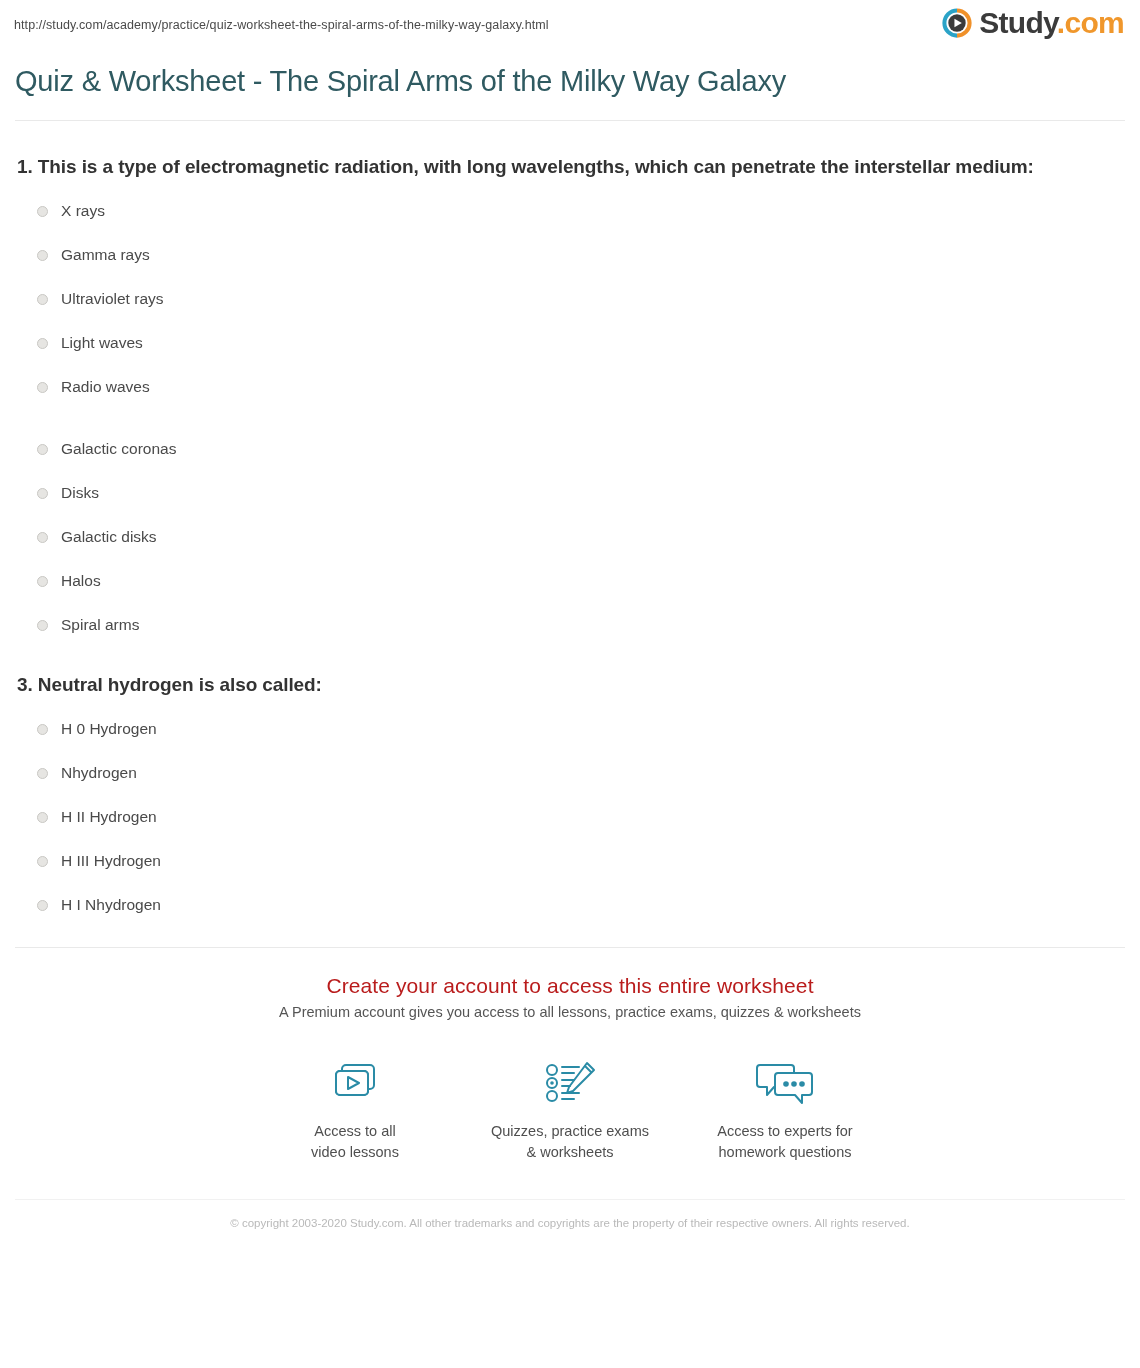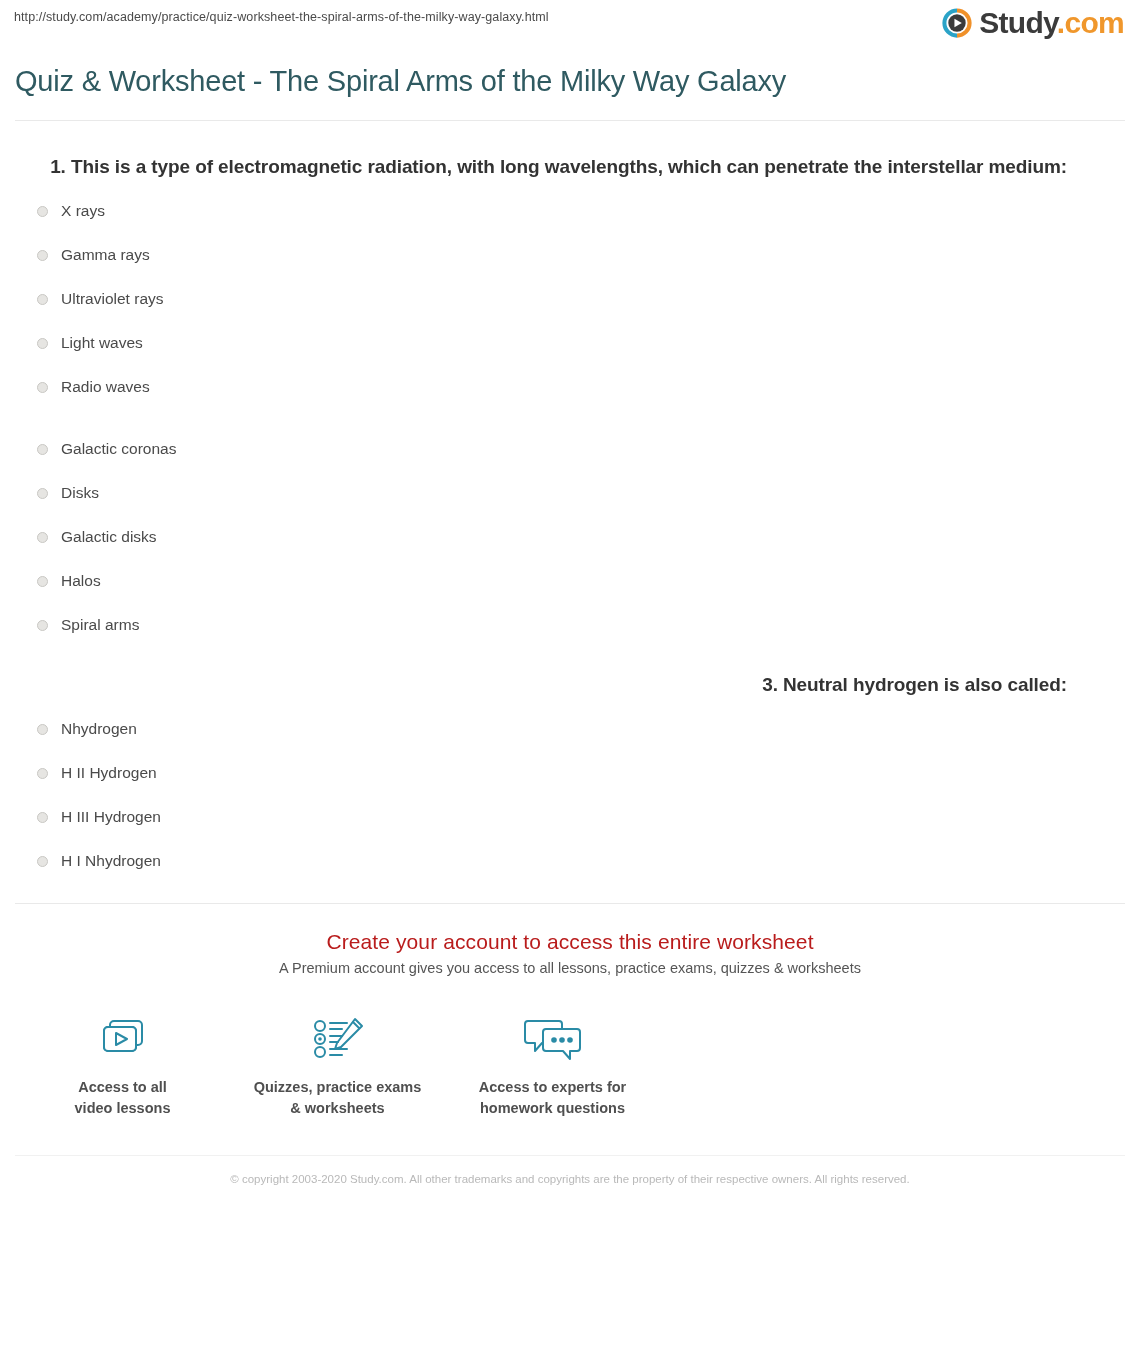--- a/index.html
+++ b/index.html
@@ -18,21 +18,21 @@
   }
 
   
   .print-header {
     position: relative;
     height: 52px;
     padding: 0 14px;
   }
   .page-url {
     position: absolute;
-    top: 10px;
+    top: 18px;
     left: 14px;
     font-size: 12.5px;
     color: #4a4a4a;
     letter-spacing: 0.1px;
     white-space: nowrap;
   }
   .brand-logo {
     position: absolute;
     top: 8px;
     right: 16px;
@@ -67,21 +67,21 @@
   }
 
   .rule {
     height: 1px;
     background: #e9e9e9;
     margin: 20px 0 0 0;
     border: 0;
   }
 
   
-  .questions { padding-top: 8px; text-align: right; }
+  .questions { padding-top: 8px; }
 
   .question-block { margin-bottom: 18px; }
 
   .question-text {
     font-size: 19px;
     line-height: 28px;
     font-weight: 700;
     color: #333333;
     margin: 24px 0 8px 2px;
     max-width: 1050px;
@@ -128,23 +128,23 @@
     letter-spacing: 0.1px;
   }
   .cta-sub {
     font-size: 14.5px;
     color: #555555;
     margin: 0;
   }
 
   .feature-row {
     display: flex;
+    justify-content: center;
     gap: 0px;
     margin-top: 36px;
-    font-weight: bold;
   }
   .feature {
     width: 215px;
     text-align: center;
   }
   .feature-icon {
     height: 56px;
     display: flex;
     align-items: center;
     justify-content: center;
@@ -244,20 +244,24 @@
         <li class="answer-item">
           <span class="radio"></span>
           <span class="answer-label">Spiral arms</span>
         </li>
       </ul>
     </div>
 
     <div class="question-block">
       <div class="question-text">3. Neutral hydrogen is also called:</div>
       <ul class="answer-list">
+        <li class="answer-item">
+          <span class="radio"></span>
+          <span class="answer-label">H 0 Hydrogen</span>
+        </li>
         <li class="answer-item">
           <span class="radio"></span>
           <span class="answer-label">Nhydrogen</span>
         </li>
         <li class="answer-item">
           <span class="radio"></span>
           <span class="answer-label">H II Hydrogen</span>
         </li>
         <li class="answer-item">
           <span class="radio"></span>

